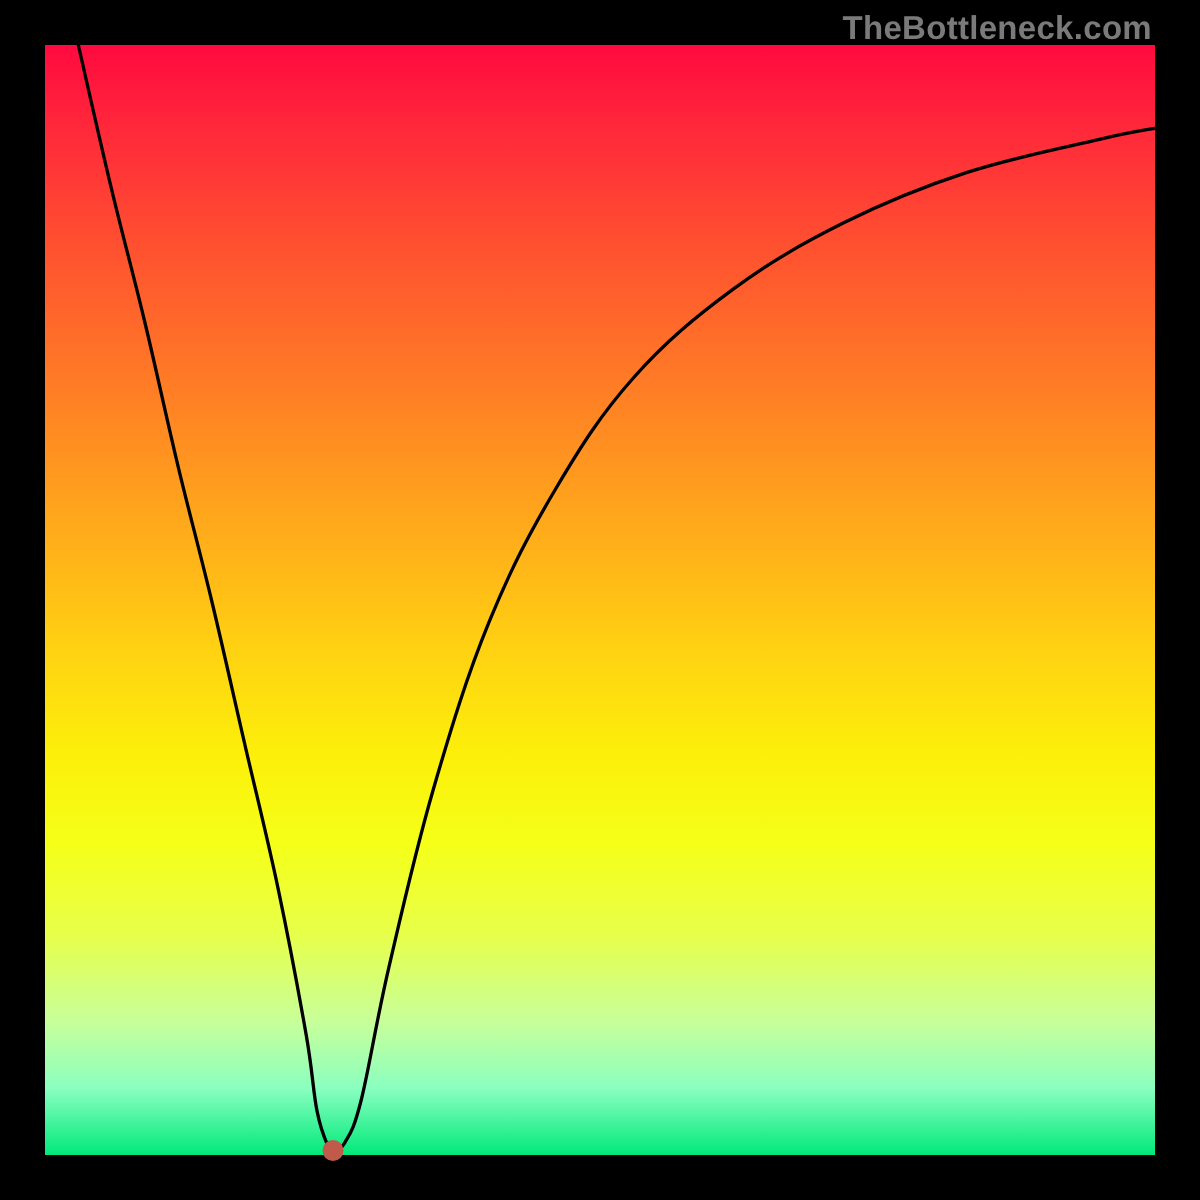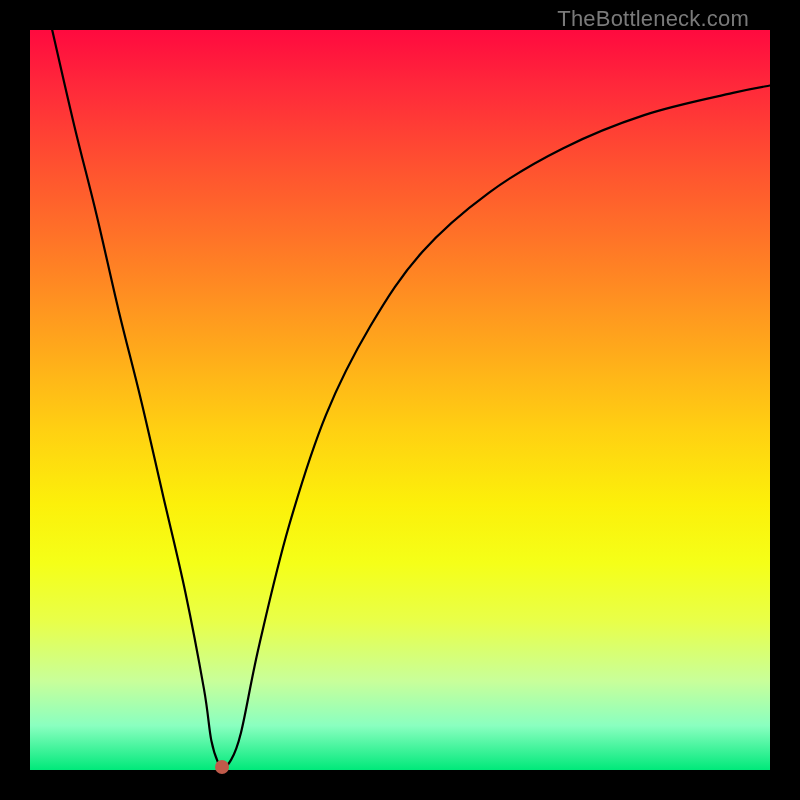--- a/index.html
+++ b/index.html
@@ -22,24 +22,24 @@
       #f5ff18 72%,
       #e8ff4a 80%,
       #c8ff9a 88%,
       #8affc0 94%,
       #00e97a 100%
     );
   }
   .watermark {
     position: absolute;
     top: 6px;
-    right: 51px;
+    right: 32px;
     color: #7a7a7a;
     font-size: 22px;
-    font-weight: 400;
+    font-weight: 700;
     letter-spacing: 0.2px;
     user-select: none;
   }
   svg.curve { position: absolute; left: 0; top: 0; width: 740px; height: 740px; }
   .marker {
     position: absolute;
     width: 14px; height: 14px;
     background: #c05a4a;
     border-radius: 50%;
   }

